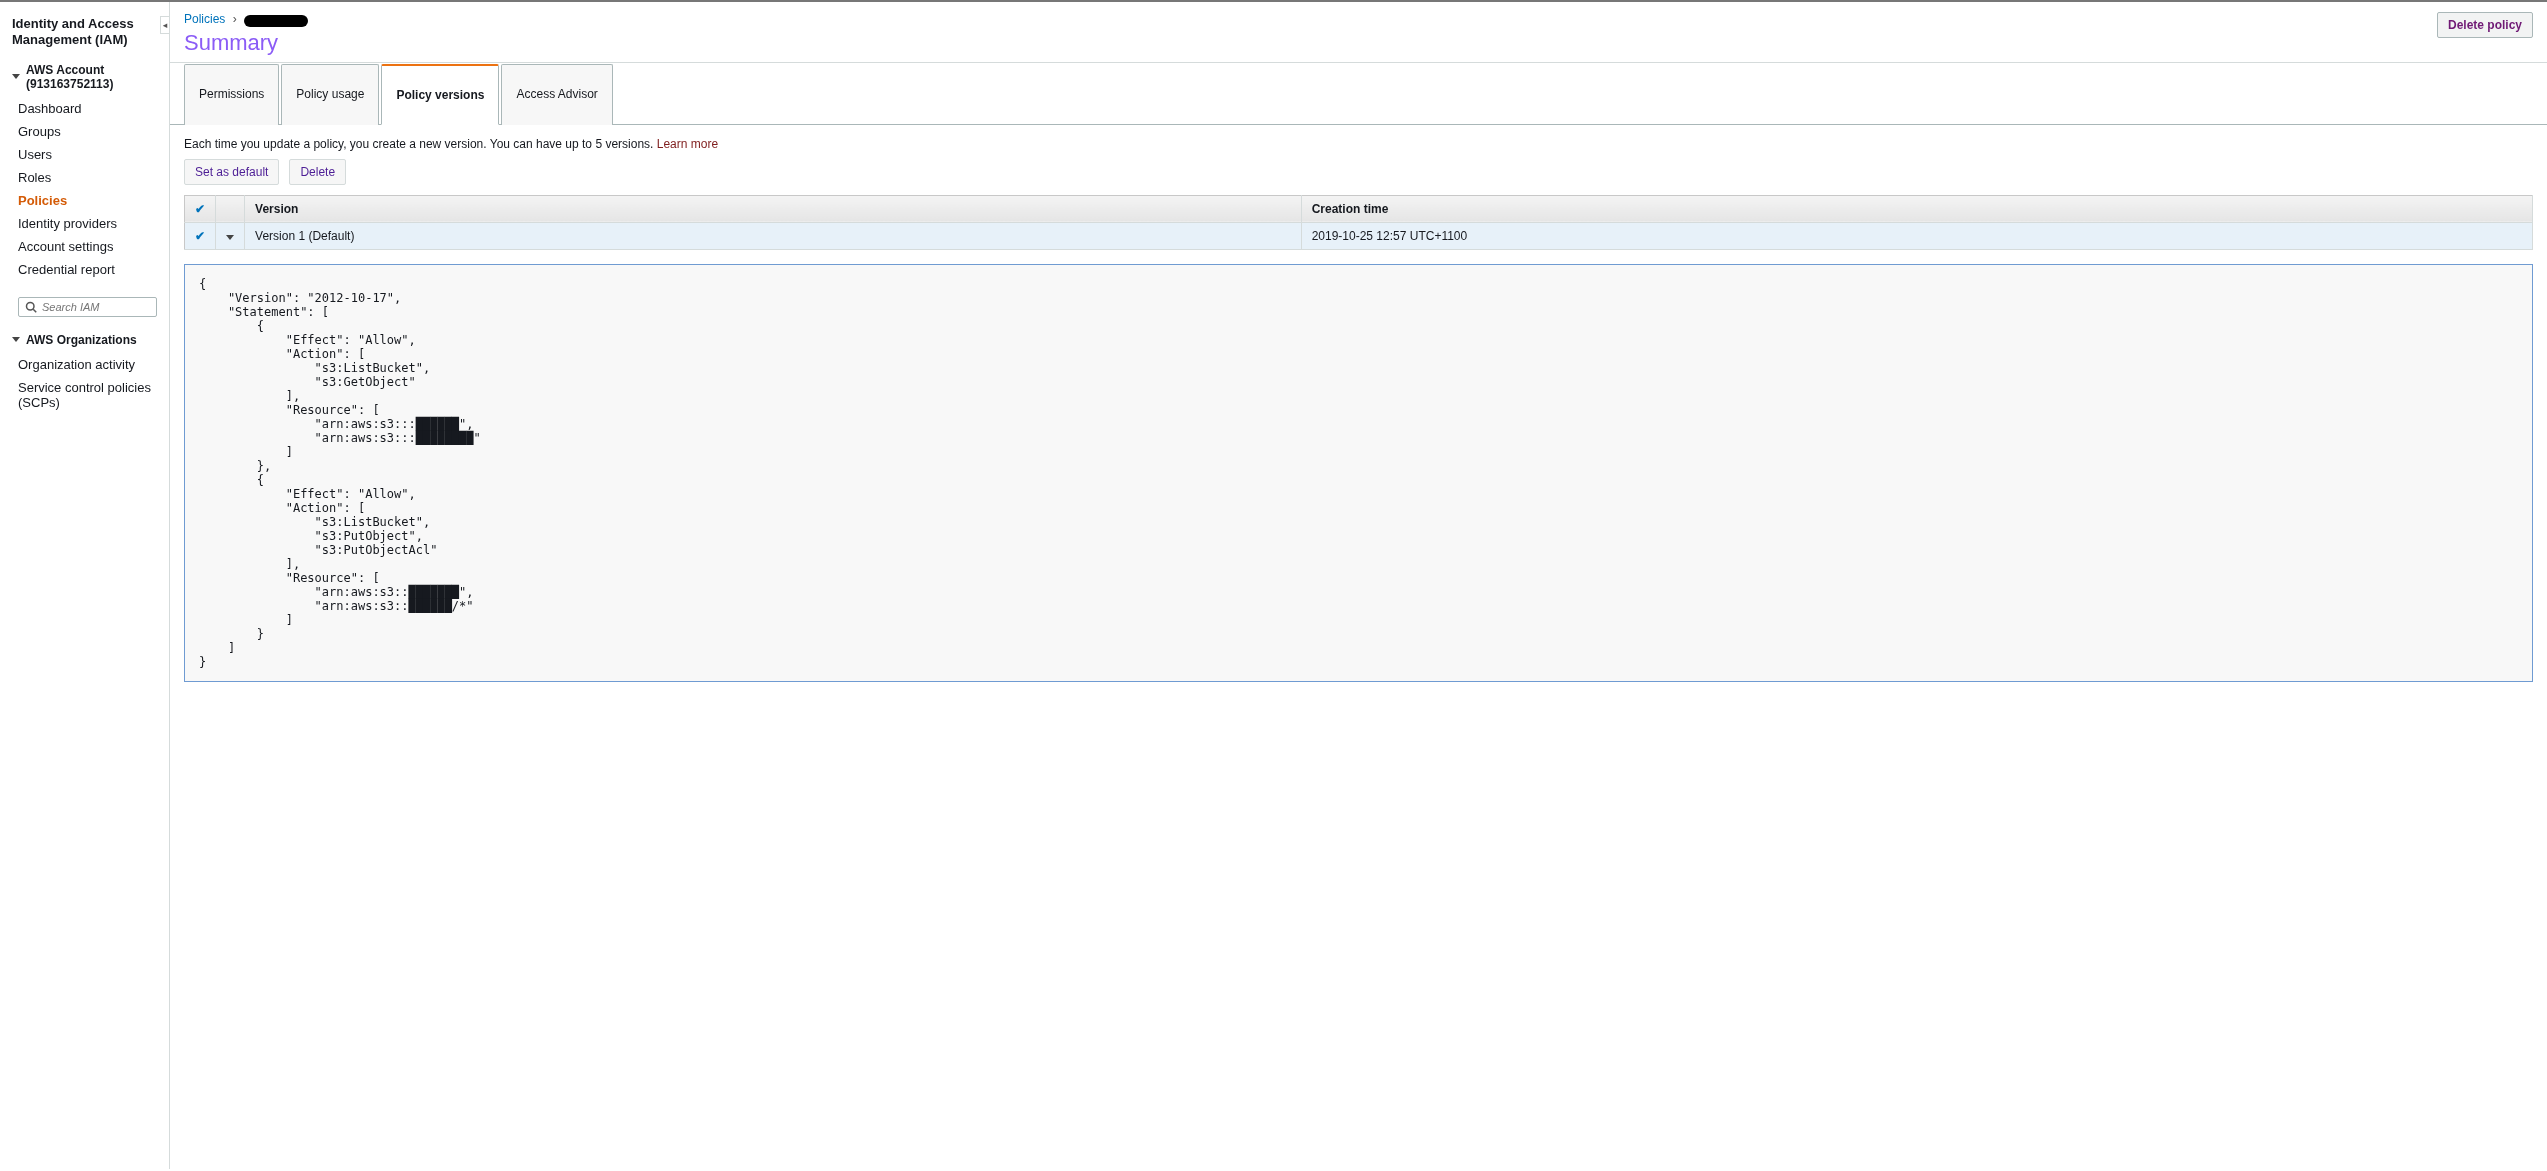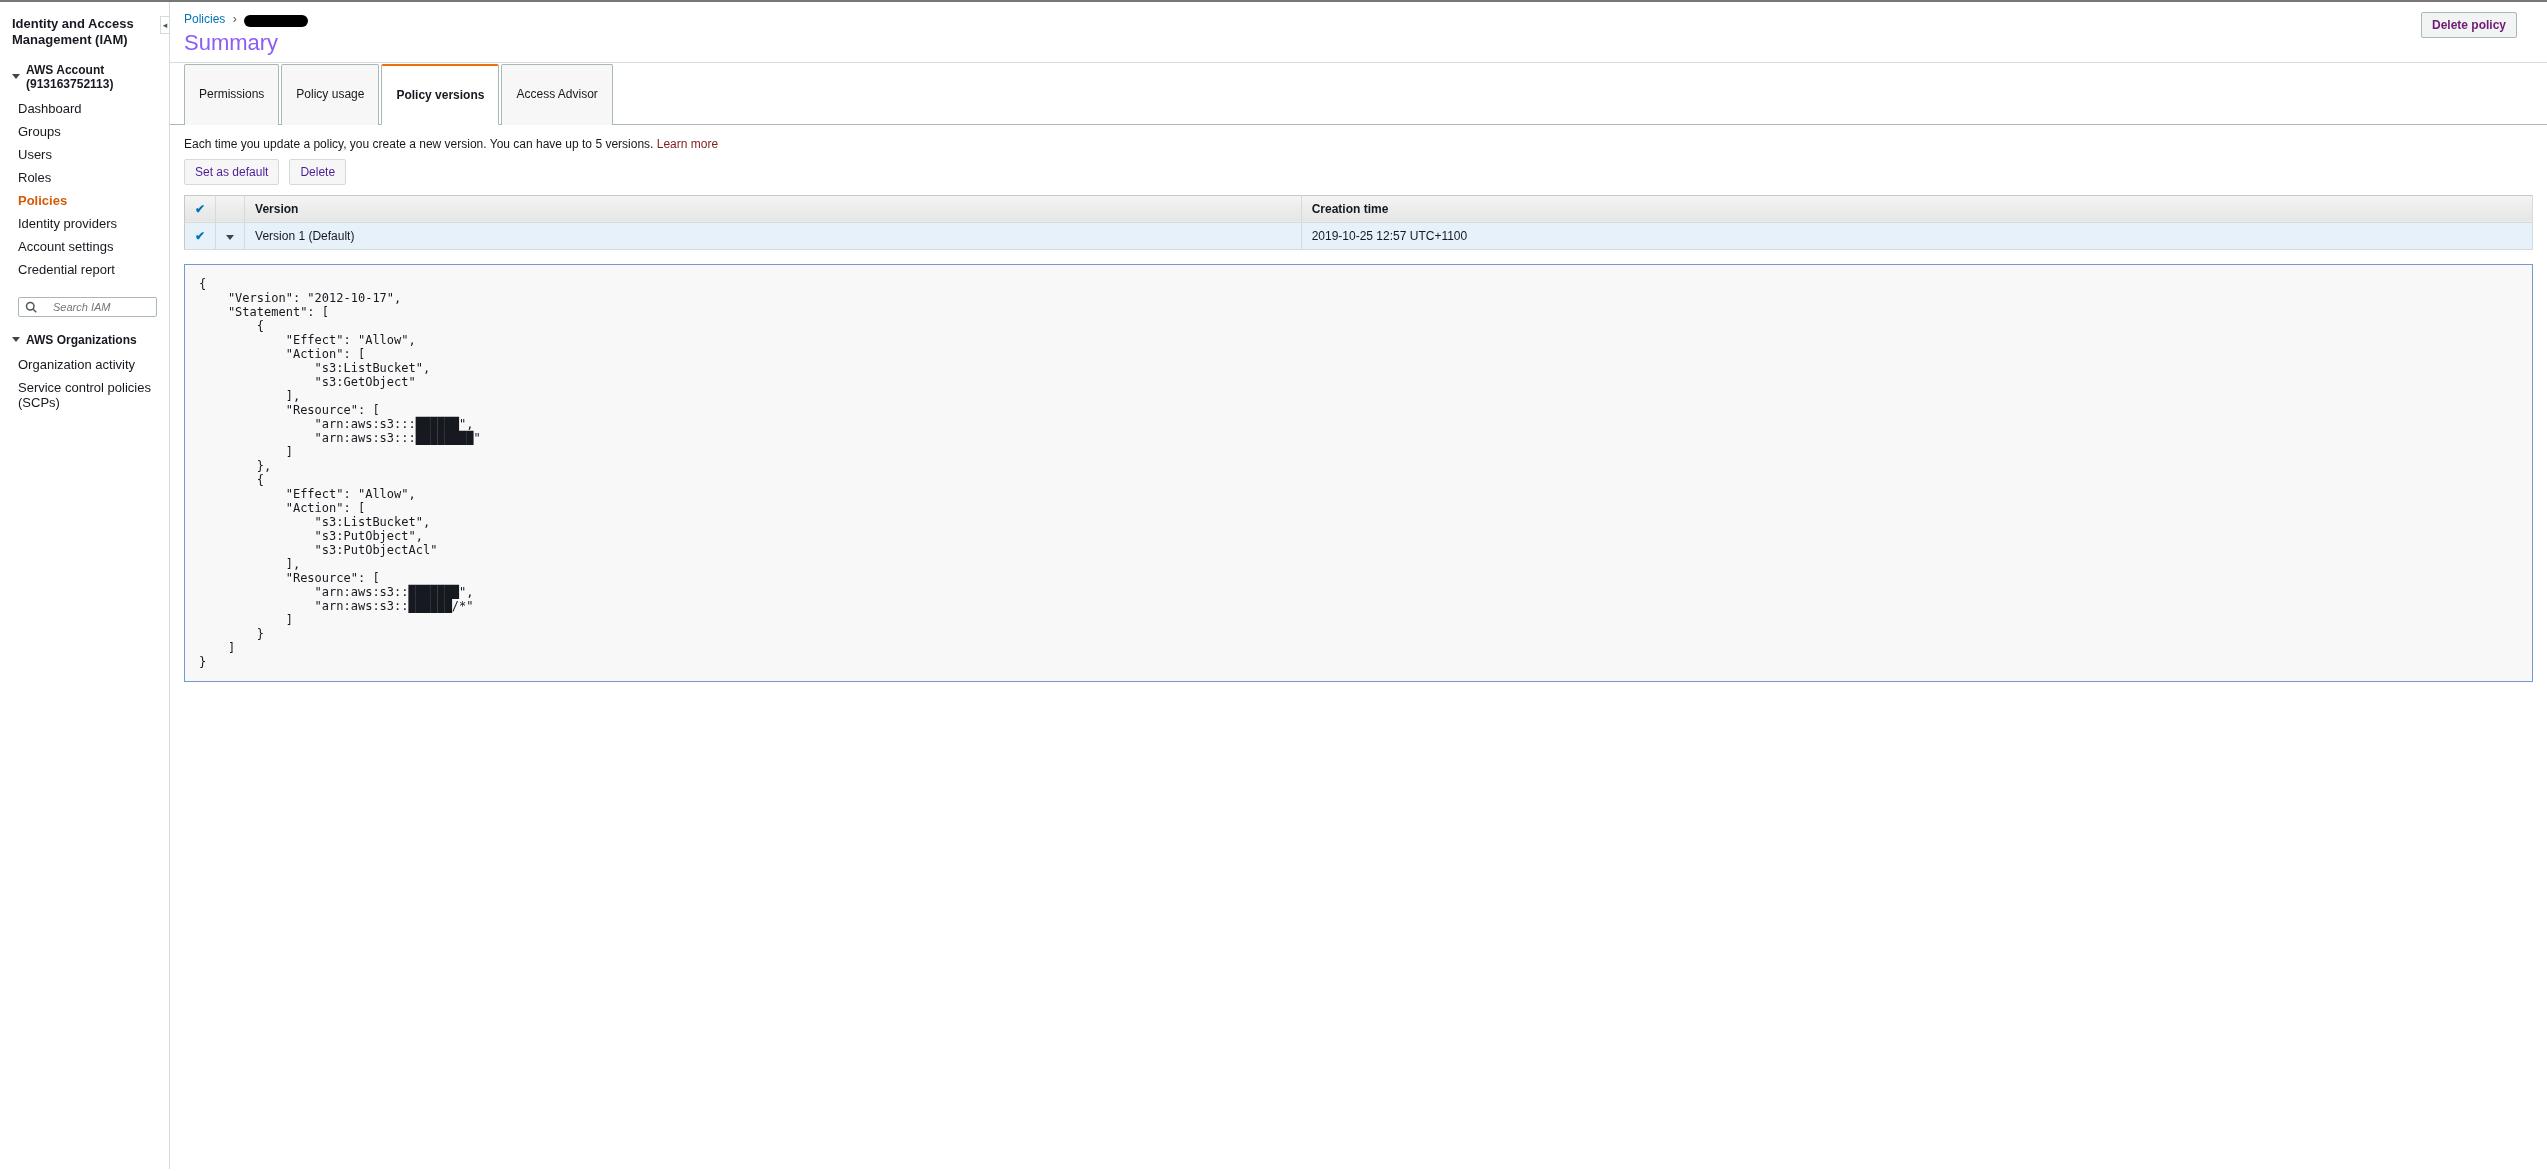--- a/index.html
+++ b/index.html
@@ -66,42 +66,42 @@
     color: #d45b07;
     font-weight: 700;
   }
   .search-wrap { padding: 6px 12px 12px 18px; }
   .search-box {
     display: flex;
     align-items: center;
     border: 1px solid #aab7b8;
     border-radius: 2px;
     padding: 3px 6px;
-    gap: 16px;
+    gap: 5px;
   }
   .search-box input {
     border: none;
     outline: none;
     width: 100%;
     font-style: italic;
     font-size: 11px;
     color: #555;
   }
   .mag-icon {
     width: 12px; height: 12px;
     display: inline-block;
   }
 
   
   .main { flex: 1; padding: 0; }
   .topbar {
     display: flex;
     justify-content: space-between;
     align-items: flex-start;
-    padding: 10px 30px 6px 14px;
+    padding: 10px 14px 6px 14px;
     border-bottom: 1px solid #d5dbdb;
   }
   .crumbs { font-size: 12px; margin-bottom: 3px; }
   .crumbs a { color: #0073bb; text-decoration: none; }
   .crumb-sep { color: #555; margin: 0 4px; }
   .crumb-current {
     display: inline-block;
     vertical-align: middle;
   }
   .redact {

